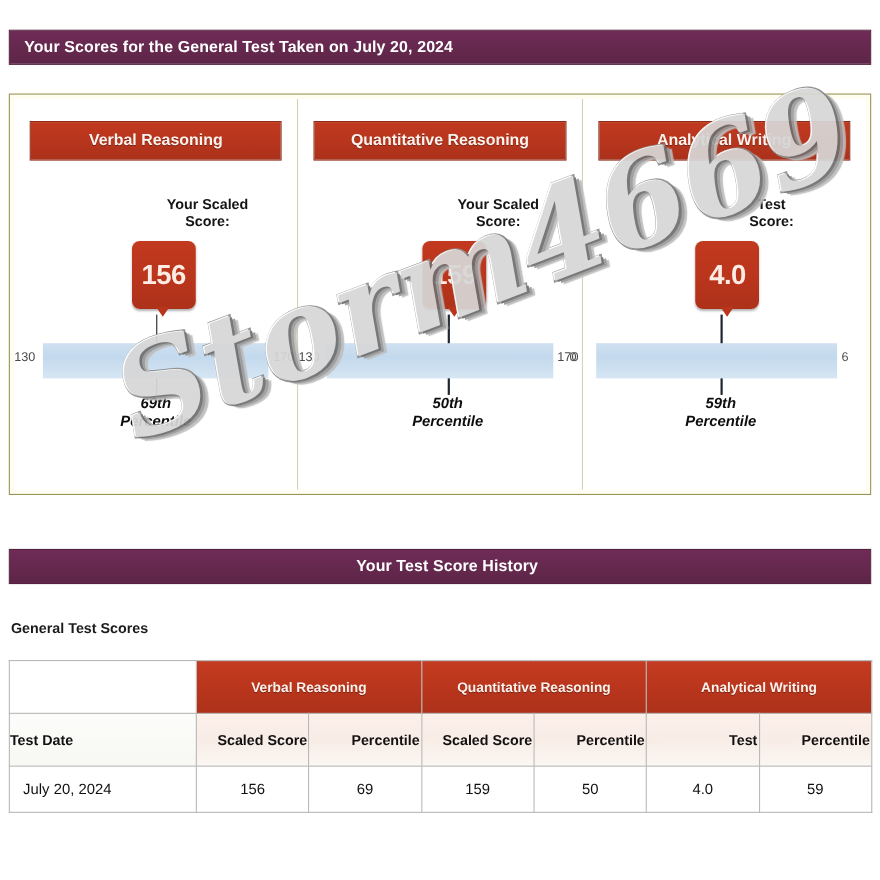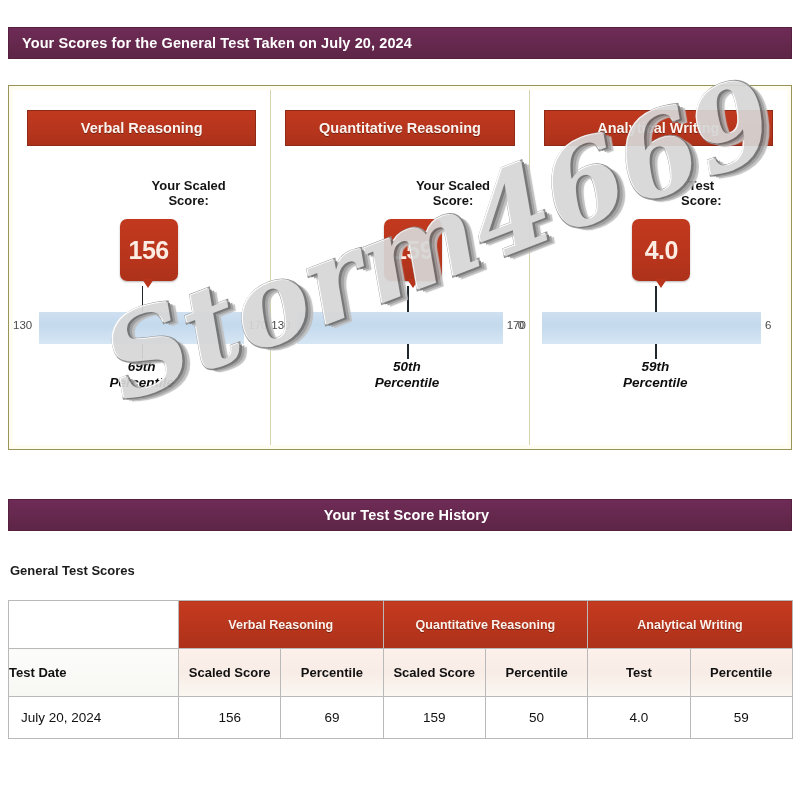--- a/index.html
+++ b/index.html
@@ -206,21 +206,21 @@
     background: #ffffff;
     border: none;
     border-bottom: 1px solid #b9b9b9;
   }
   th.sub-head {
     height: 48px;
     background: linear-gradient(to bottom, #fdf0ea 0%, #f8ece6 50%, #fbf7f2 100%);
     font-size: 13px;
     font-weight: bold;
     color: #111111;
-    text-align: center;
+    text-align: right;
   }
   th.sub-head.date-head {
     text-align: left;
     padding-left: 0;
     background: linear-gradient(to bottom, #fcfcfa 0%, #f7f7f4 100%);
   }
   td.body-cell {
     height: 42px;
     background: #ffffff;
     text-align: center;

